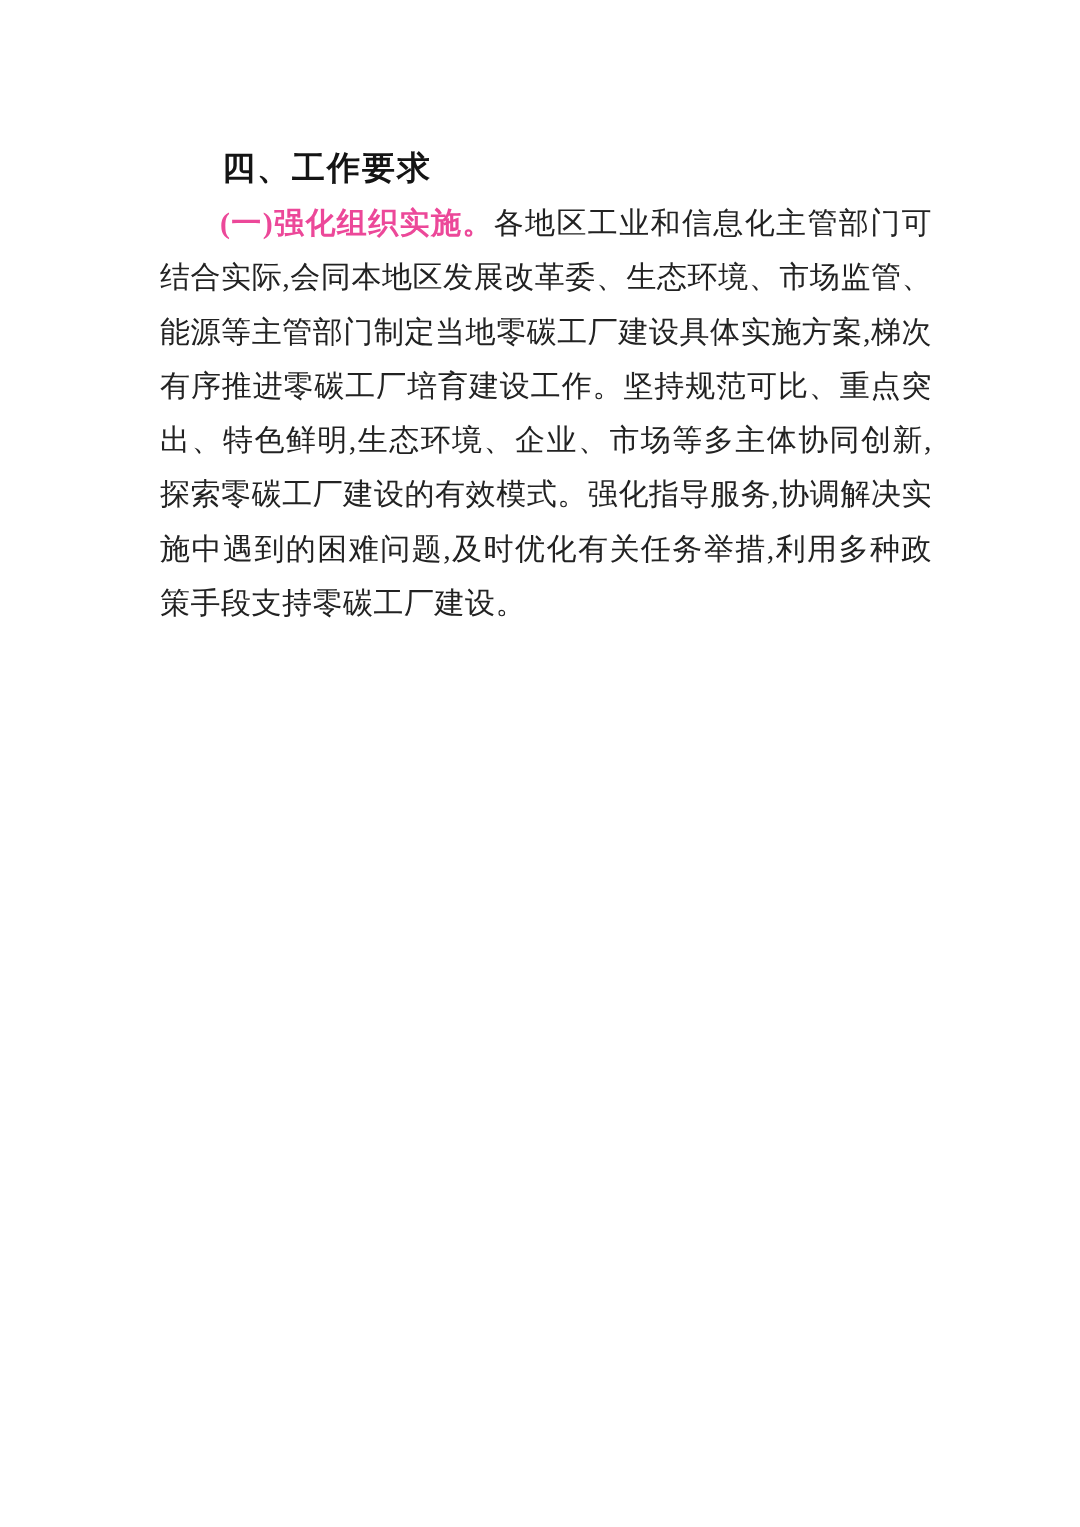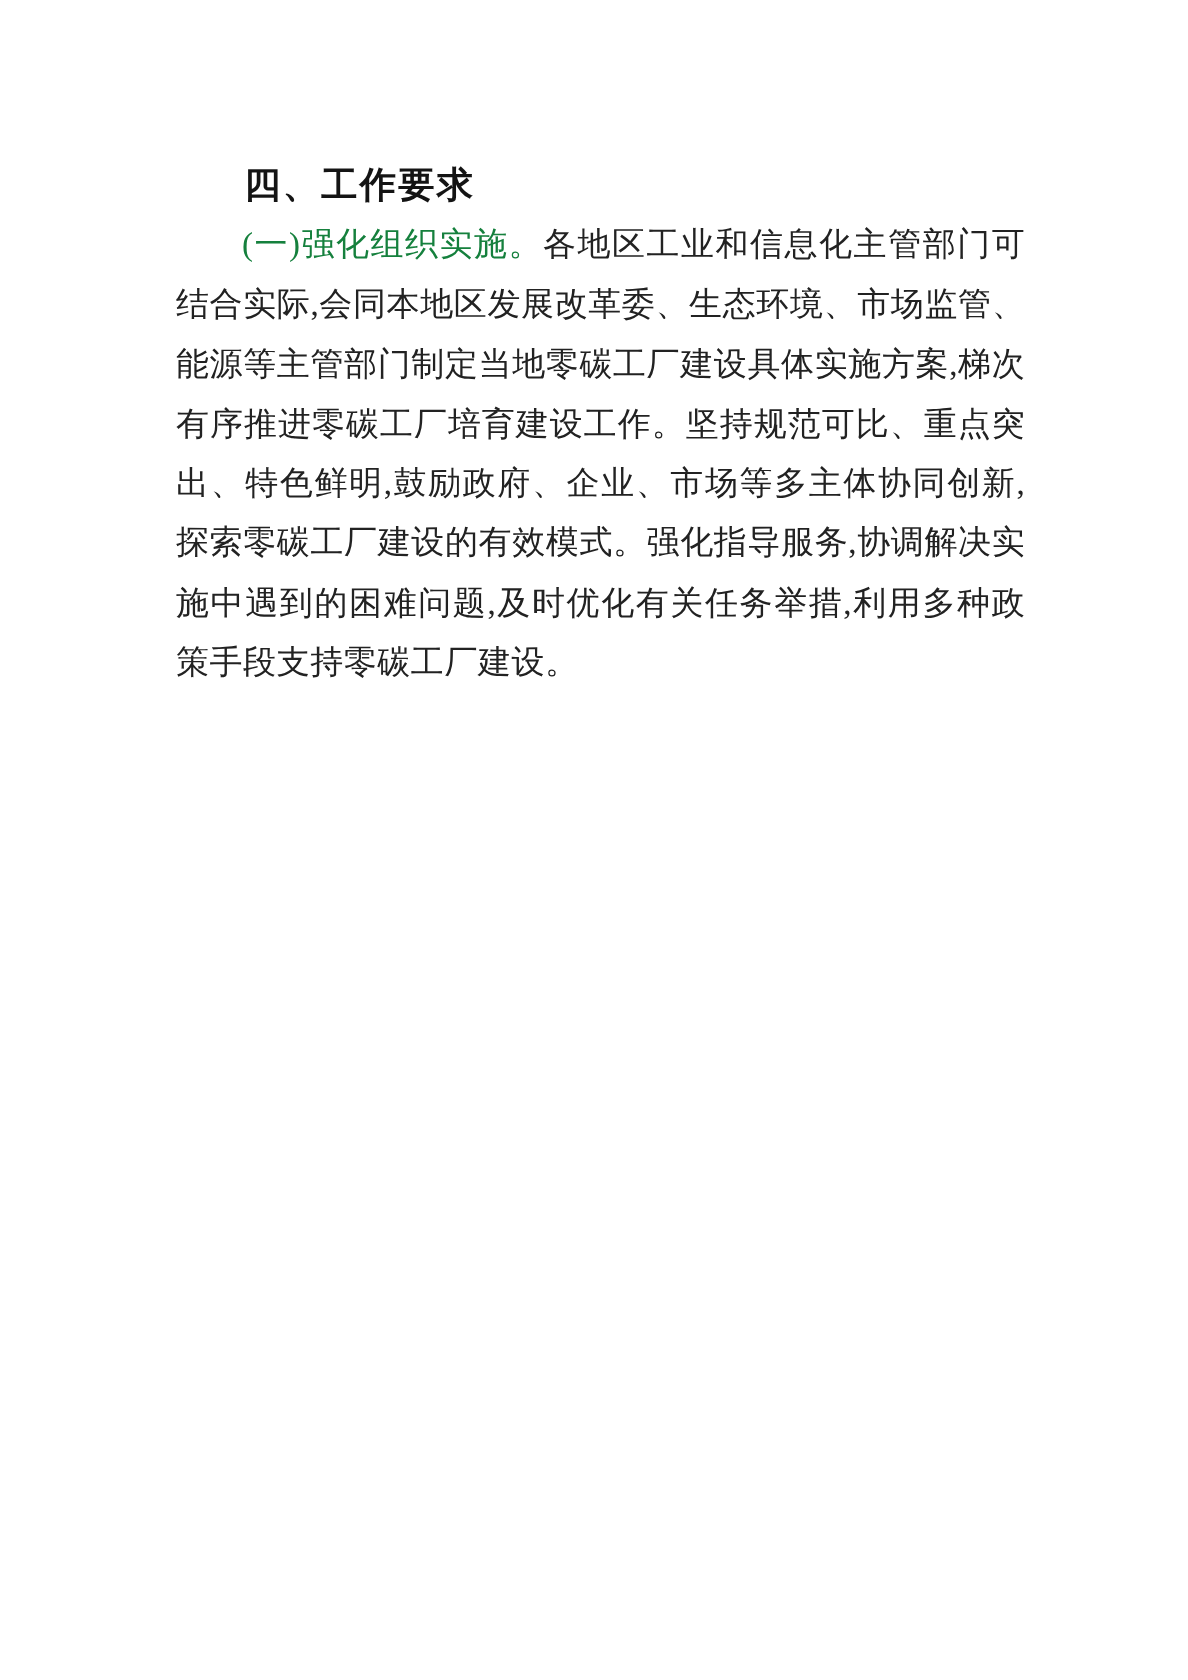--- a/index.html
+++ b/index.html
@@ -36,22 +36,22 @@
   .para {
     margin: 0;
     font-size: 30px;
     line-height: 54.3px;
     text-indent: 2em;
     text-align: justify;
     letter-spacing: 0.5px;
     color: #222222;
   }
   .para-lead {
-    font-weight: normal;
-    color: #15803d;
+    font-weight: bold;
+    color: #ec4899;
   }
   .page-number {
     position: absolute;
     left: 0;
     top: 1426px;
     width: 100%;
     text-align: center;
     font-size: 29px;
     line-height: 34px;
     color: #1b1b1b;
@@ -59,20 +59,20 @@
   }
 </style>
 </head>
 <body>
 
 <div class="page">
   <div class="content">
 
     <h2 class="heading">四、工作要求</h2>
 
-    <p class="para"><span class="para-lead">(一)强化组织实施。</span><span>各地区工业和信息化主管部门可结合实际,会同本地区发展改革委、生态环境、市场监管、能源等主管部门制定当地零碳工厂建设具体实施方案,梯次有序推进零碳工厂培育建设工作。坚持规范可比、重点突出、特色鲜明,鼓励政府、企业、市场等多主体协同创新,探索零碳工厂建设的有效模式。强化指导服务,协调解决实施中遇到的困难问题,及时优化有关任务举措,利用多种政策手段支持零碳工厂建设。</span></p>
+    <p class="para"><span class="para-lead">(一)强化组织实施。</span><span>各地区工业和信息化主管部门可结合实际,会同本地区发展改革委、生态环境、市场监管、能源等主管部门制定当地零碳工厂建设具体实施方案,梯次有序推进零碳工厂培育建设工作。坚持规范可比、重点突出、特色鲜明,生态环境、企业、市场等多主体协同创新,探索零碳工厂建设的有效模式。强化指导服务,协调解决实施中遇到的困难问题,及时优化有关任务举措,利用多种政策手段支持零碳工厂建设。</span></p>
 
 
 
   </div>
 
   <div class="page-number">6</div>
 </div>
 
 </body></html>

